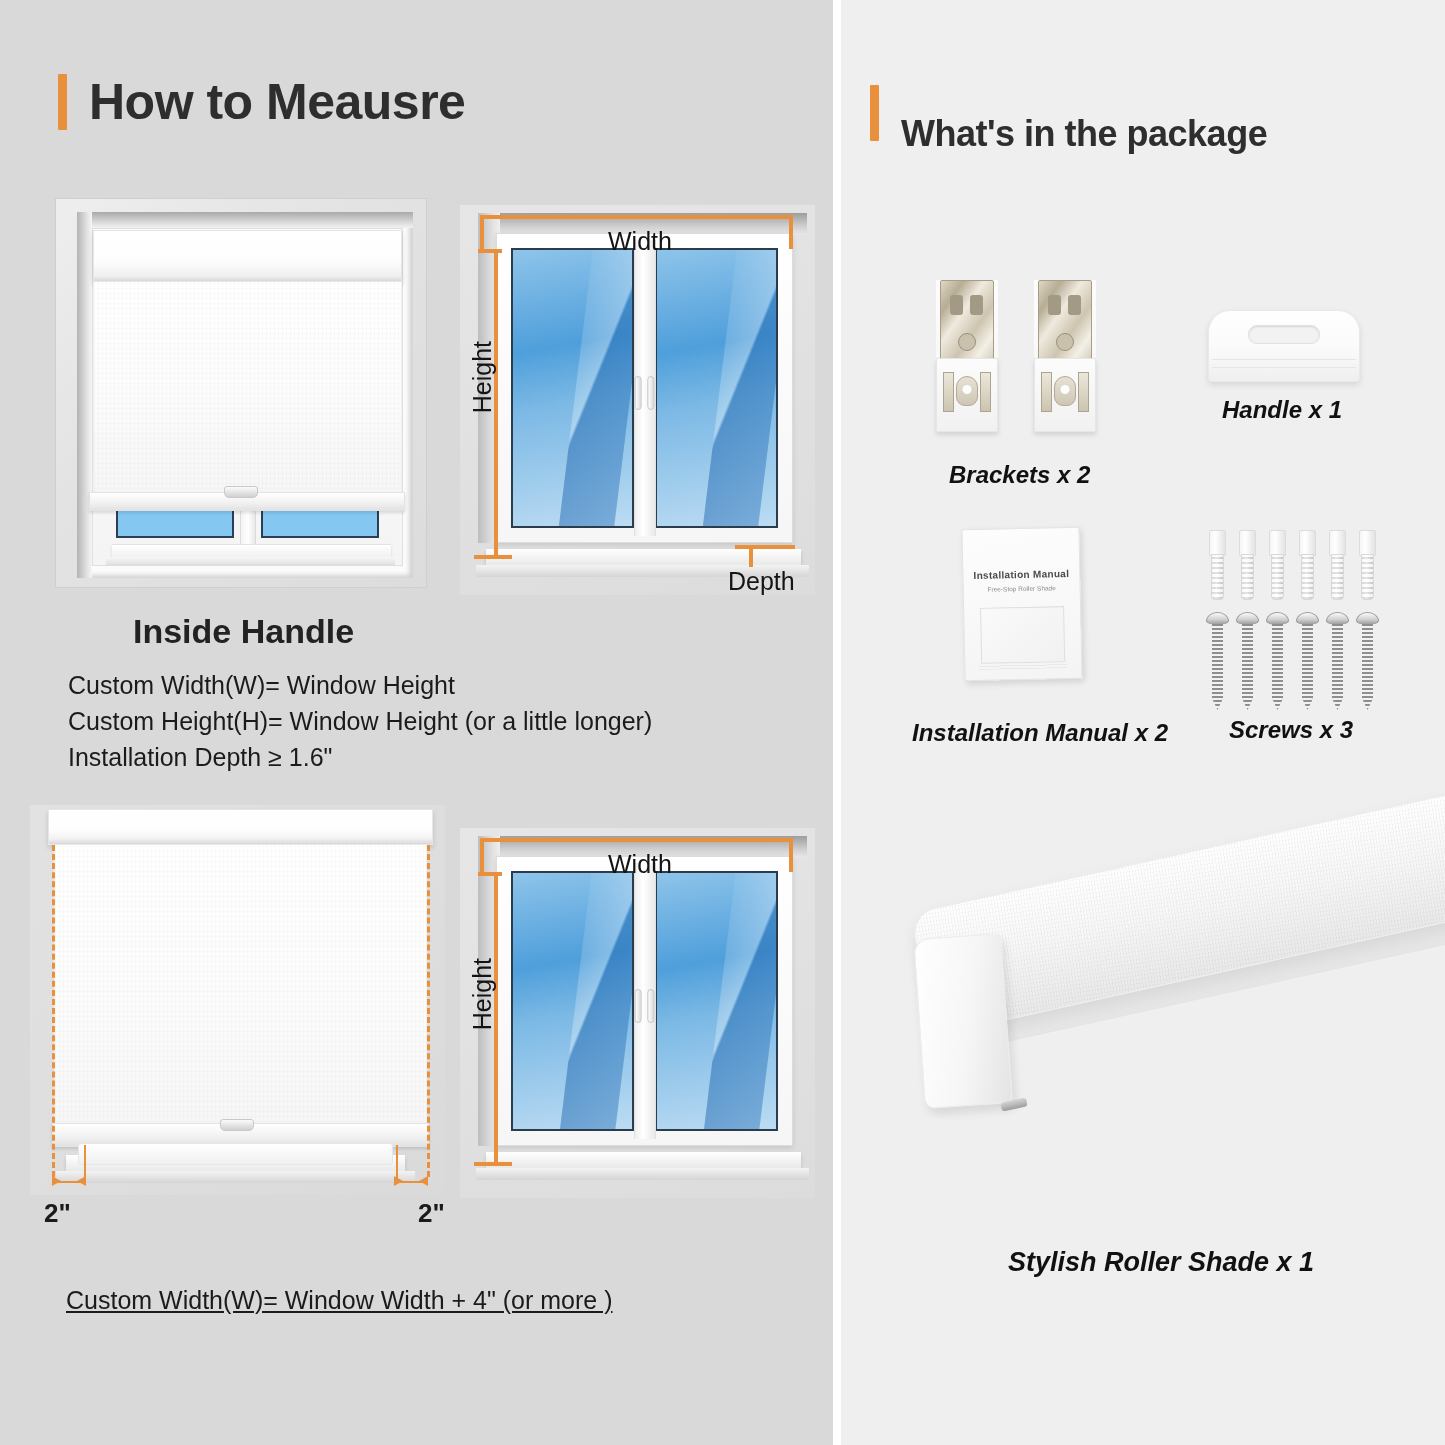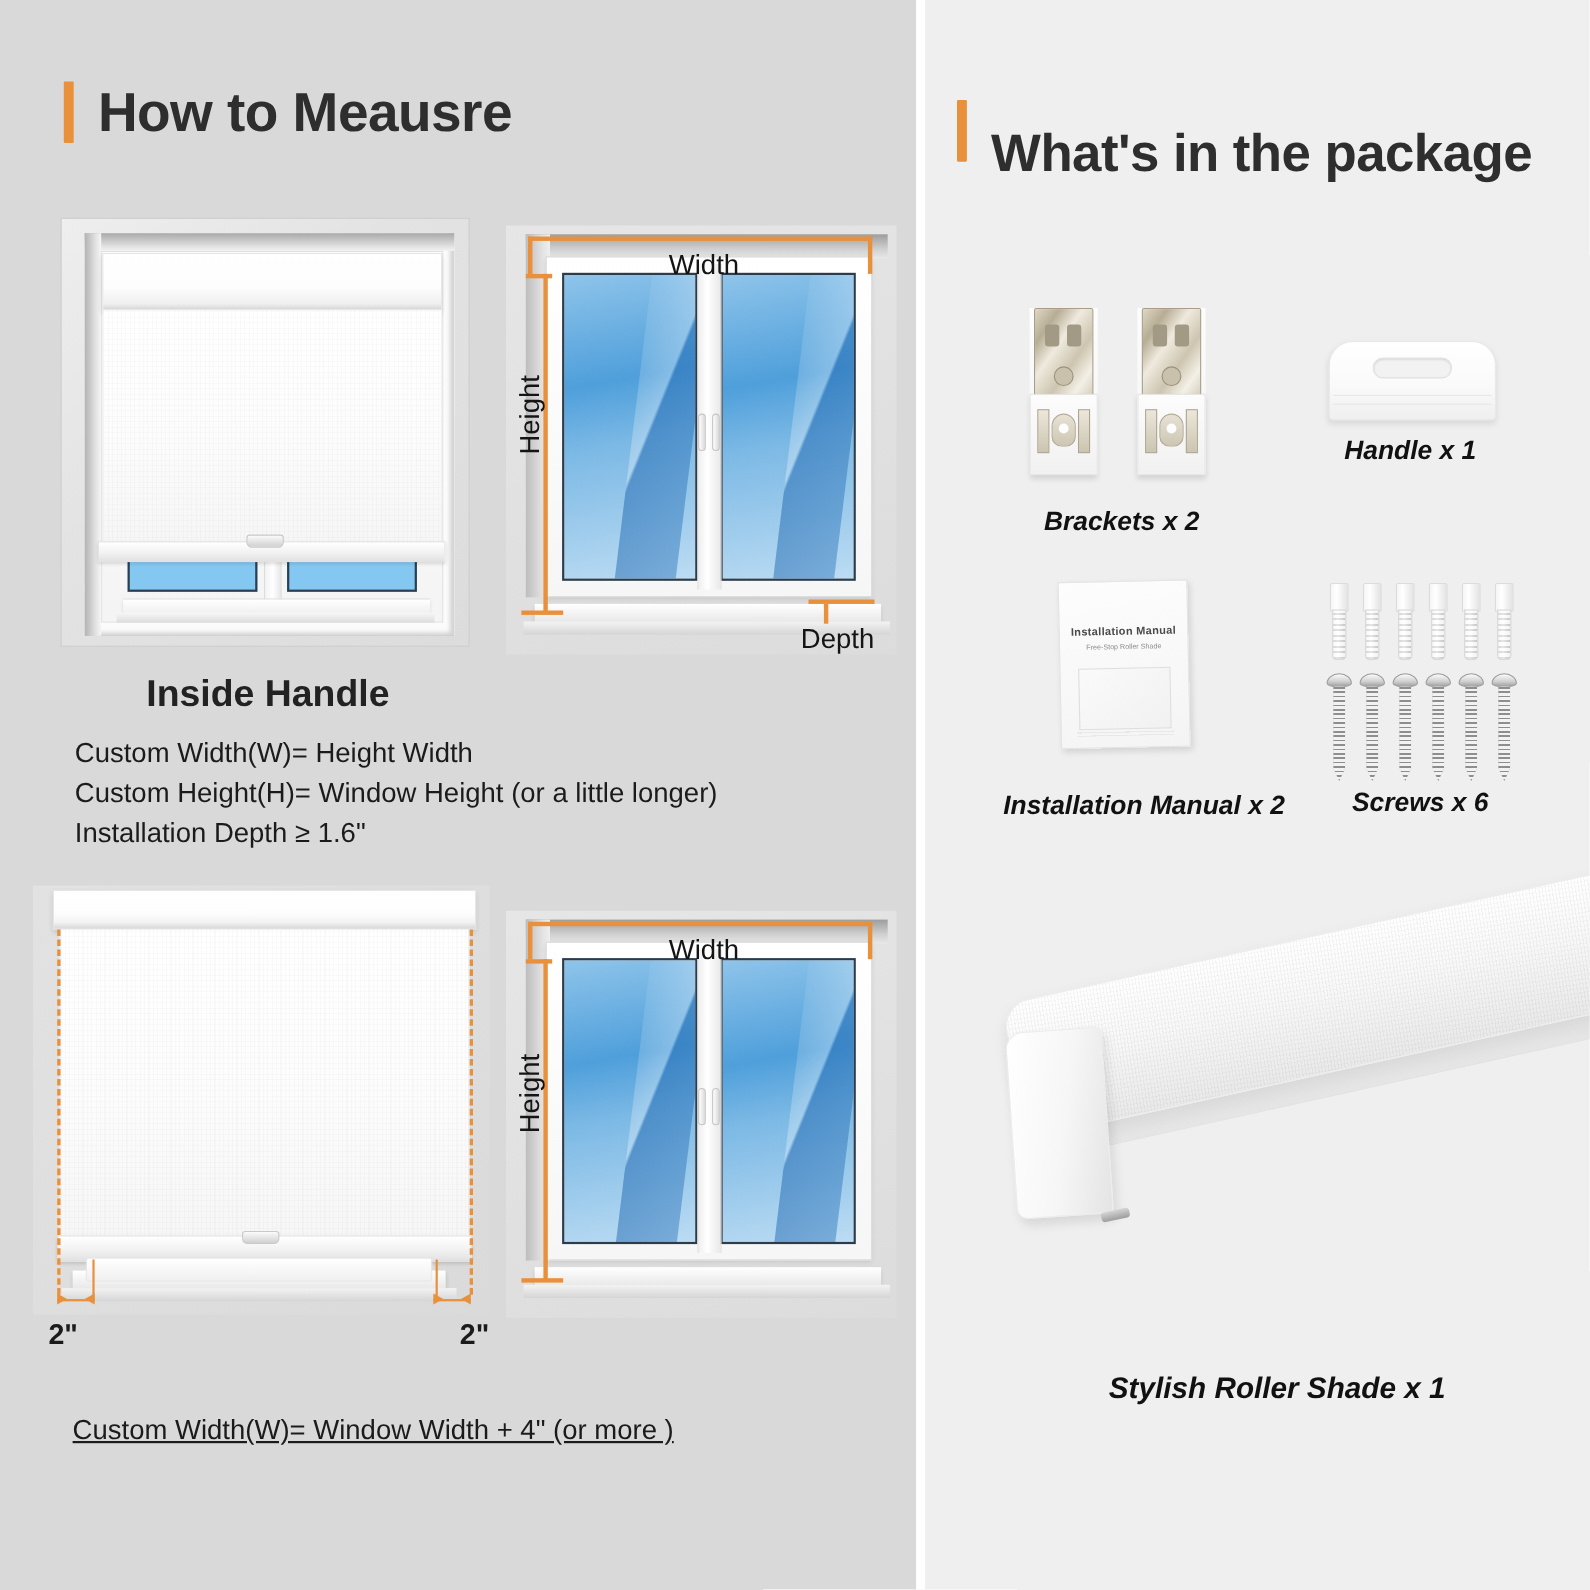--- a/index.html
+++ b/index.html
@@ -18,21 +18,21 @@
 
   
   .heading { position:absolute; display:flex; align-items:center; gap:22px; }
   .heading .bar { width:9px; height:56px; background:#e8903c; border-radius:1px; }
   .heading .txt {
     font-size:50px; font-weight:bold; color:#2e2e2e; letter-spacing:-0.5px;
     white-space:nowrap; line-height:1;
   }
   #h-left  { left:58px;  top:74px; }
   #h-right { left:870px; top:74px; }
-  #h-right .txt { font-size:48px;margin-top:42px; }
+  #h-right .txt { font-size:36px;margin-top:42px; }
 
   
   .lbl {
     position:absolute; font-size:25px; color:#1b1b1b; white-space:nowrap;
   }
   .sub-title {
     position:absolute; font-size:34px; font-weight:bold; color:#222;
     white-space:nowrap;
   }
   .pkg-label {
@@ -425,21 +425,21 @@
     <div class="dim-cap" style="left:18px;top:44px;width:24px;height:4px;"></div>
     <div class="dim-line" style="left:14px;top:350px;width:38px;height:4px;"></div>
     <div class="dim-text vert" style="left:8px;top:136px;">Height</div>
 
     <div class="dim-line" style="left:275px;top:340px;width:60px;height:4px;"></div>
     <div class="dim-cap" style="left:289px;top:344px;width:4px;height:18px;"></div>
     <div class="dim-text" style="left:268px;top:362px;">Depth</div>
   </div>
 
   <div class="sub-title" style="left:133px;top:612px;">Inside Handle</div>
-  <div class="lbl" style="left:68px;top:671px;">Custom Width(W)= Height Width</div>
+  <div class="lbl" style="left:68px;top:671px;">Custom Width(W)= Window Height</div>
   <div class="lbl" style="left:68px;top:707px;">Custom Height(H)= Window Height (or a little longer)</div>
   <div class="lbl" style="left:68px;top:743px;">Installation Depth ≥ 1.6"</div>
 
   <div class="shade-scene" id="shade-outside">
     <div class="om-wall"></div>
 
     <div class="valance" style="left:18px;top:4px;width:385px;height:36px;"></div>
     <div class="fabric" style="left:24px;top:40px;width:373px;height:282px;"></div>
     <div class="bottom-rail" style="left:22px;top:318px;width:377px;height:24px;"></div>
     <div class="pull-handle" style="left:207px;top:314px;"></div>
@@ -570,21 +570,21 @@
       </div>
     <div class="screw" style="left:1330px;top:612px;">
         <div class="s-head"></div>
         <div class="s-shaft"></div>
       </div>
     <div class="screw" style="left:1360px;top:612px;">
         <div class="s-head"></div>
         <div class="s-shaft"></div>
       </div>
   </div>
-  <div class="pkg-label" style="left:1229px;top:716px;">Screws  x 6</div>
+  <div class="pkg-label" style="left:1229px;top:716px;">Screws  x 3</div>
 
   <div class="roller-shade">
     <div class="rs-under"></div>
     <div class="rs-groove"></div>
     <div class="rs-body"></div>
     <div class="rs-cap"></div>
     <div class="rs-pin"></div>
   </div>
   <div class="pkg-label" style="left:1008px;top:1247px;font-size:27px;">Stylish Roller Shade x 1</div>
 

